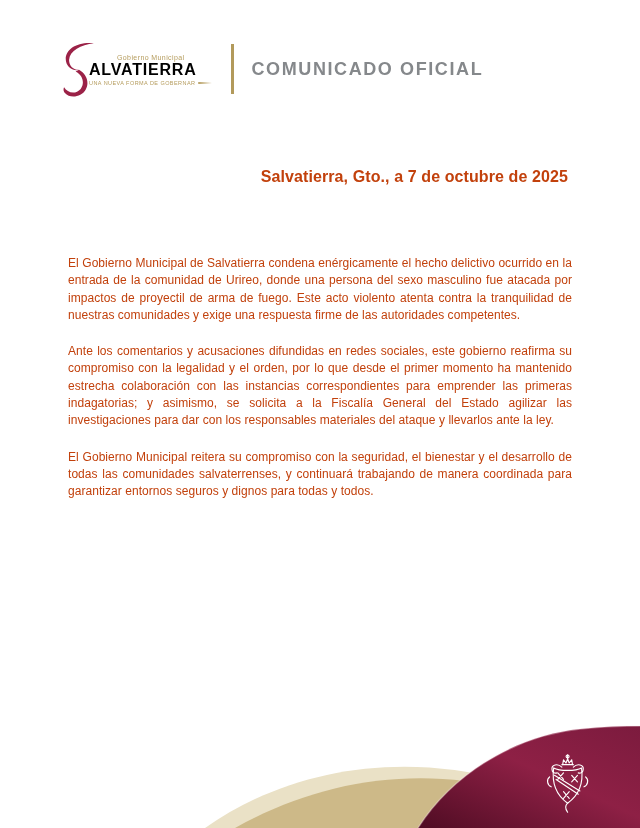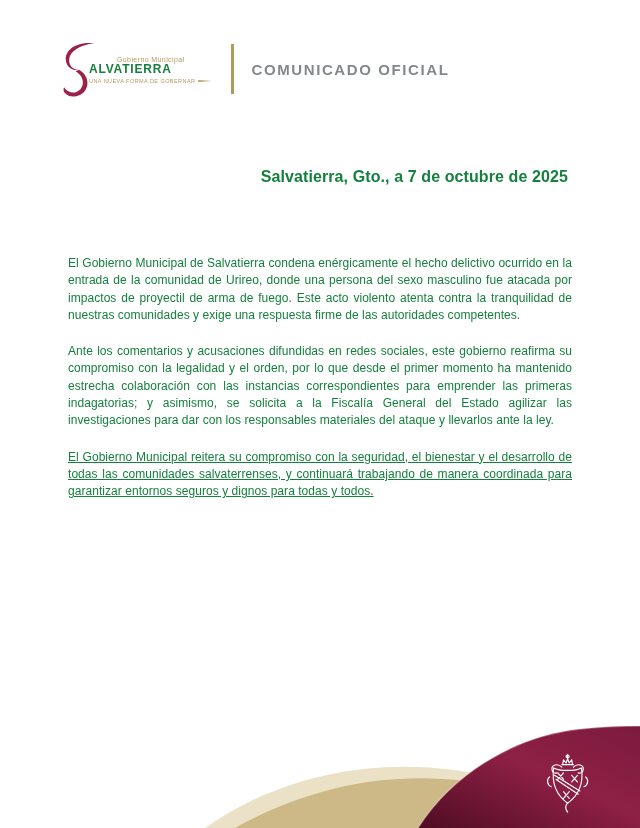--- a/index.html
+++ b/index.html
@@ -10,37 +10,37 @@
     -webkit-font-smoothing:antialiased;
   }
 
   
   .header { position:absolute; top:38px; left:62px; height:62px;
             display:flex; align-items:center; }
   .logo { display:flex; align-items:center; }
   .logo-s { width:34px; height:58px; flex:0 0 auto; }
   .logo-text { display:flex; flex-direction:column; margin-left:-7px; padding-top:2px; }
   .logo-top { font-size:7px; color:#B59C5D; text-align:center; letter-spacing:.4px; }
-  .logo-name { font-size:12px; font-weight:bold; color:#15803d;
+  .logo-name { font-size:16px; font-weight:bold; color:#000000;
                letter-spacing:.8px; line-height:1.15; white-space:nowrap; }
   .logo-tagline-row { display:flex; align-items:center; gap:3px; margin-top:1px; }
   .logo-tagline { font-size:5.5px; color:#B59C5D; letter-spacing:.45px; white-space:nowrap; }
   .logo-underline { height:1.5px; flex:1; min-width:14px; border-radius:1px;
                     background:linear-gradient(to right,#B59C5D,rgba(181,156,93,0)); }
   .header-divider { width:3px; height:50px; background:#B29A5B; margin:0 17px 0 19px; }
-  .banner-title { font-size:15px; font-weight:bold; color:#85888B;
+  .banner-title { font-size:18px; font-weight:bold; color:#85888B;
                   letter-spacing:1.6px; white-space:nowrap; }
 
   
-  .doc { position:absolute; top:168px; left:68px; width:504px; color:#15803d; }
+  .doc { position:absolute; top:168px; left:68px; width:504px; color:#c2410c; }
   .dateline { text-align:right; font-weight:bold; font-size:16px;
               letter-spacing:.1px; margin:0 4px 69px 0; }
   .body-par { font-size:12px; line-height:17.3px; text-align:justify;
               letter-spacing:.05px; margin:0 0 19px 0; }
-  .body-par:last-child { margin-bottom:16px;text-decoration:underline; }
+  .body-par:last-child { margin-bottom:16px; }
 
   
   .footer-art { position:absolute; left:0; bottom:0; width:640px; height:188px; }
   .footer-art svg { display:block; width:640px; height:188px; }
 </style>
 </head>
 <body>
 
 <header class="header">
   <div class="logo">

